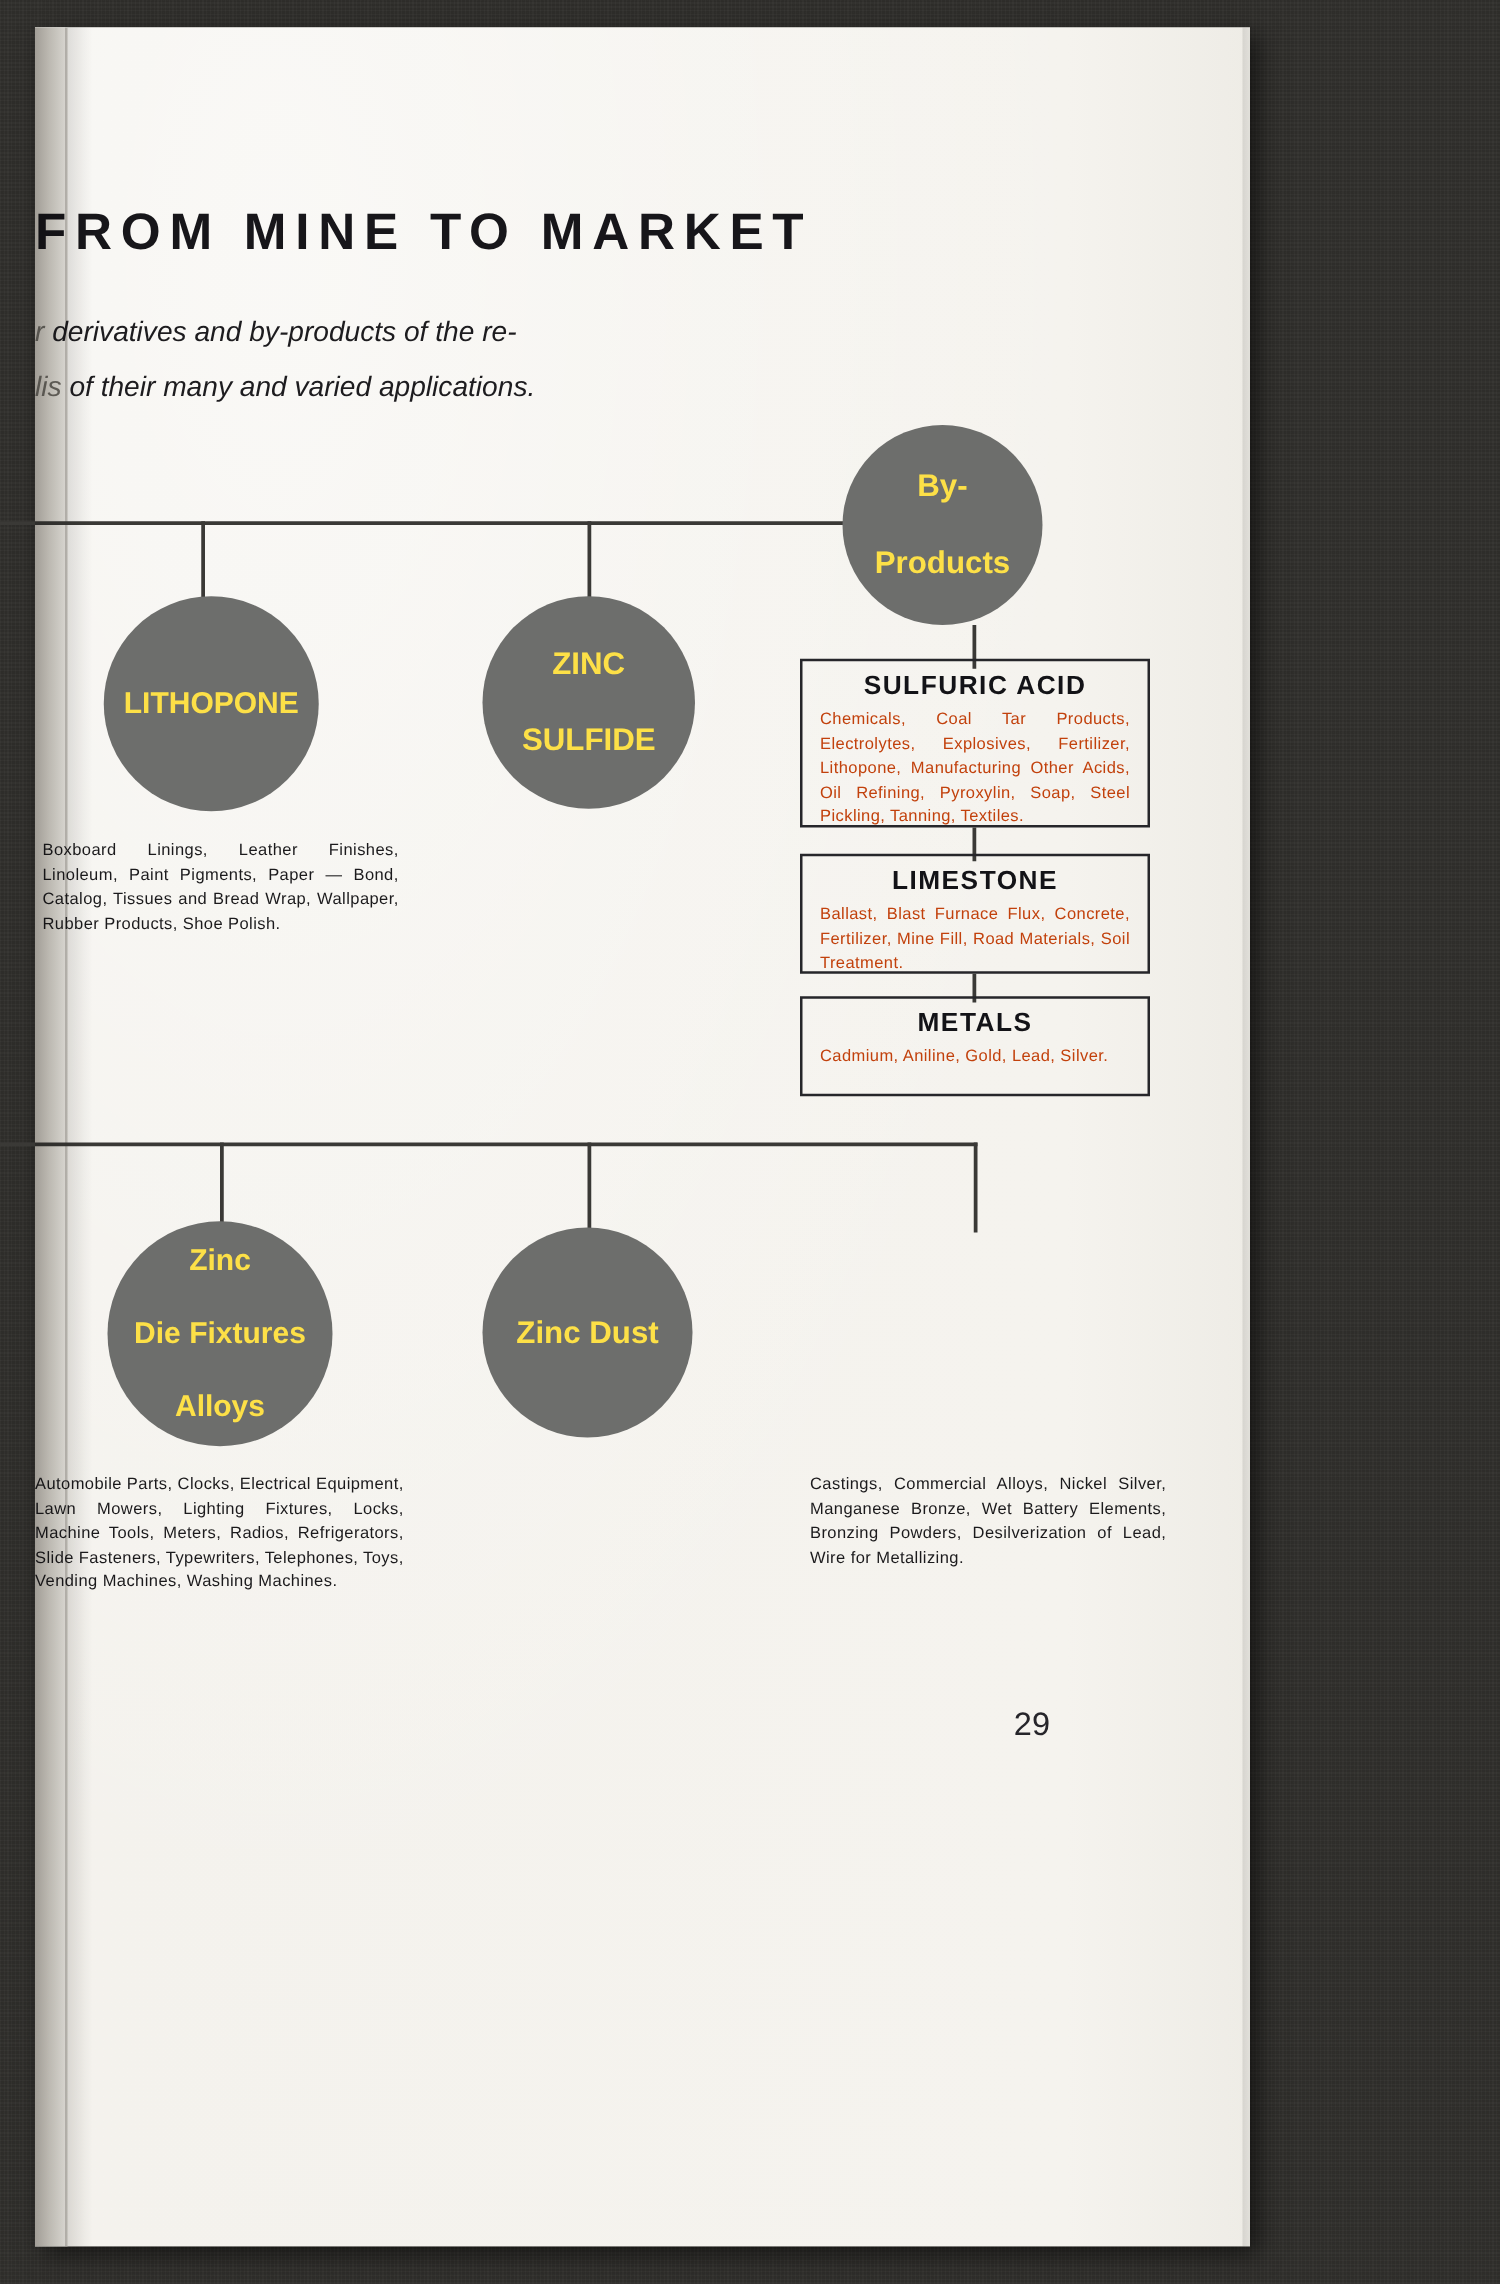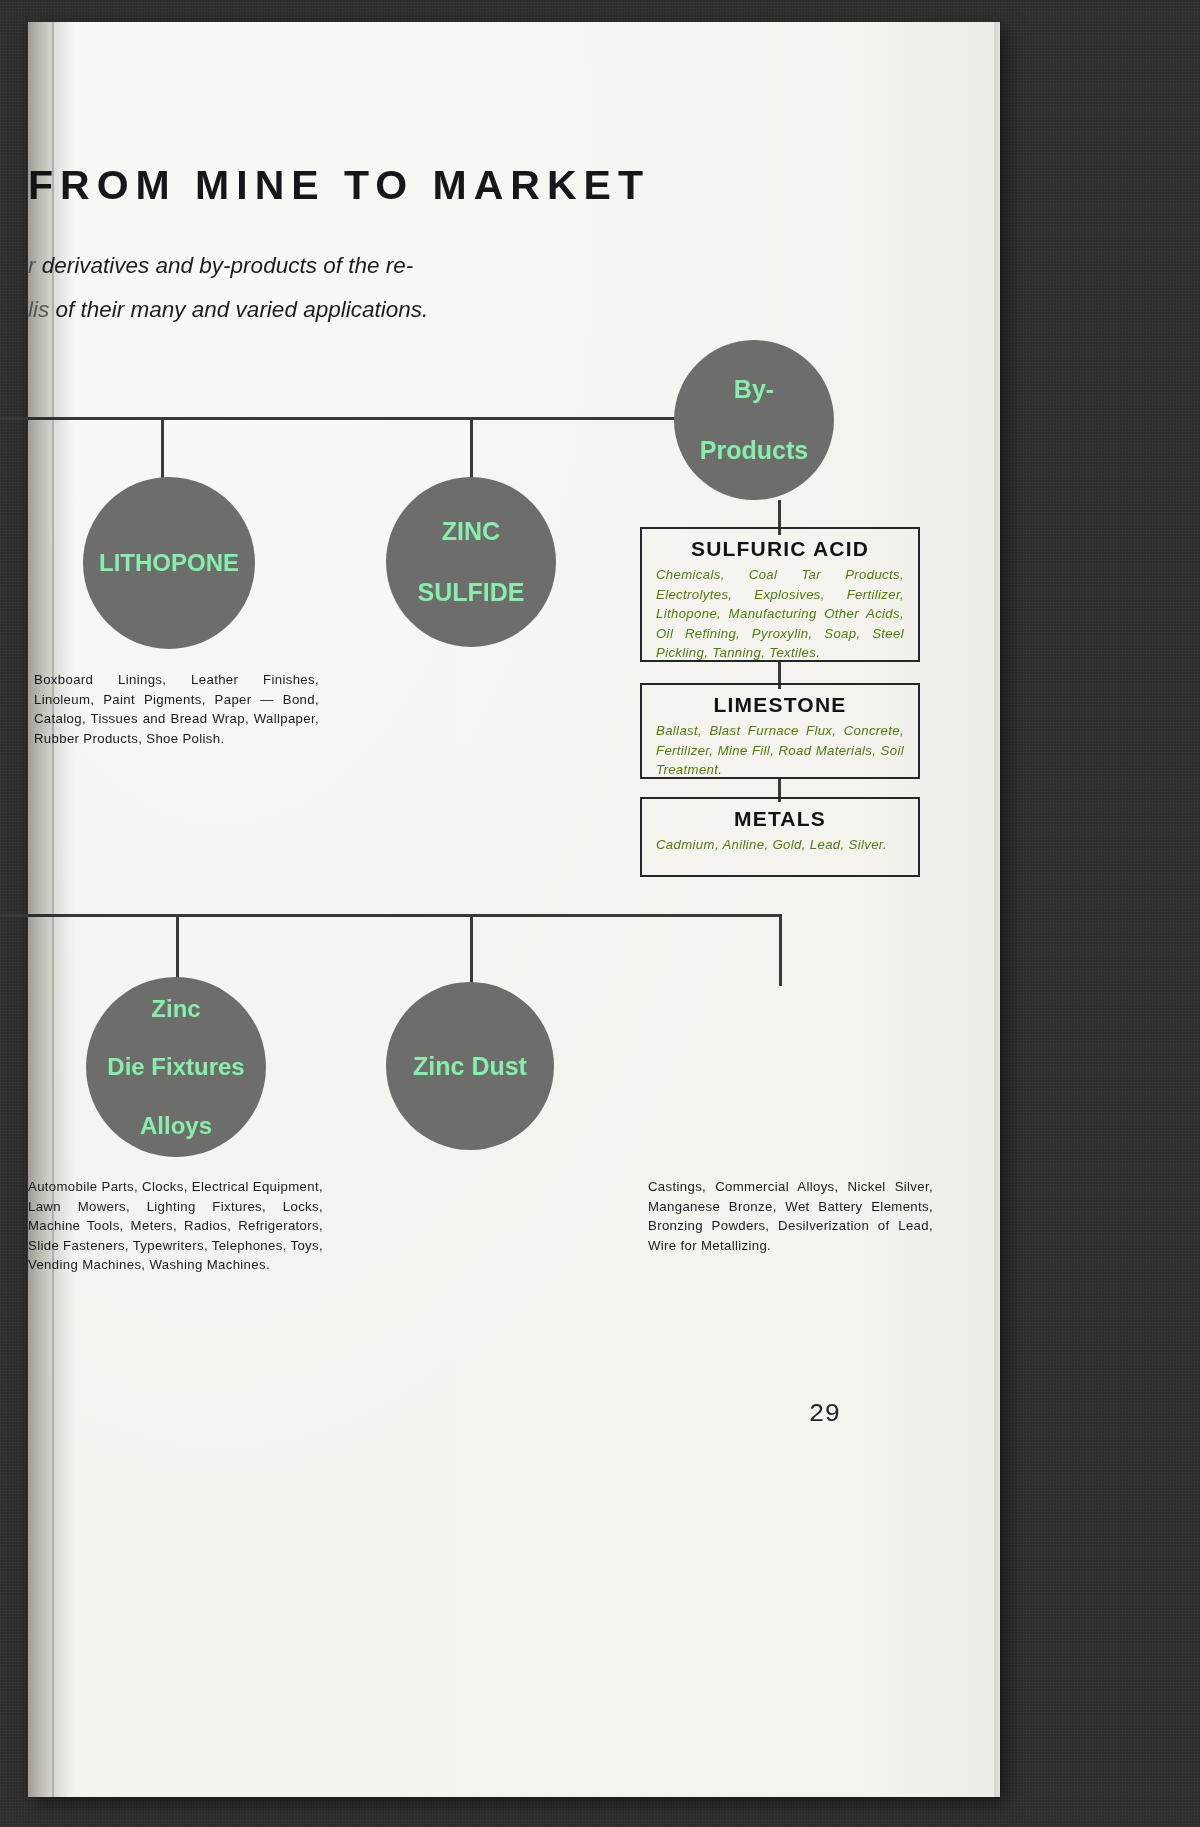--- a/index.html
+++ b/index.html
@@ -105,21 +105,21 @@
     position: absolute;
     background: #3a3936;
     width: 3px;
   }
 
   
   .node {
     position: absolute;
     border-radius: 50%;
     background: #6d6e6c;
-    color: #86efac;
+    color: #fde047;
     display: flex;
     align-items: center;
     justify-content: center;
     text-align: center;
     font-weight: bold;
     line-height: 1.22;
   }
   .node span { display: block; padding: 0 8px; }
 
   
@@ -144,32 +144,31 @@
     text-align: center;
     font-weight: bold;
     font-size: 21px;
     letter-spacing: 1.2px;
     color: #131317;
     margin-top: 8px;
   }
   .box-body {
     font-size: 13.2px;
     line-height: 19.5px;
-    color: #4d7c0f;
+    color: #c2410c;
     padding: 4px 14px 6px 14px;
     text-align: justify;
     letter-spacing: 0.35px;
-    font-style: italic;
   }
 
   .pagenum {
     position: absolute;
     right: 160px;
-    bottom: 368px;
-    font-family: Liberation Mono, monospace;
+    bottom: 402px;
+    font-family: Liberation Sans, sans-serif;
     font-size: 26px;
     color: #26252a;
   }
 
   .edge-shadow-left {
     position: absolute;
     left: 0; top: 0; width: 46px; height: 100%;
     background: linear-gradient(90deg, rgba(0,0,0,0.22), rgba(0,0,0,0));
     pointer-events: none;
   }

